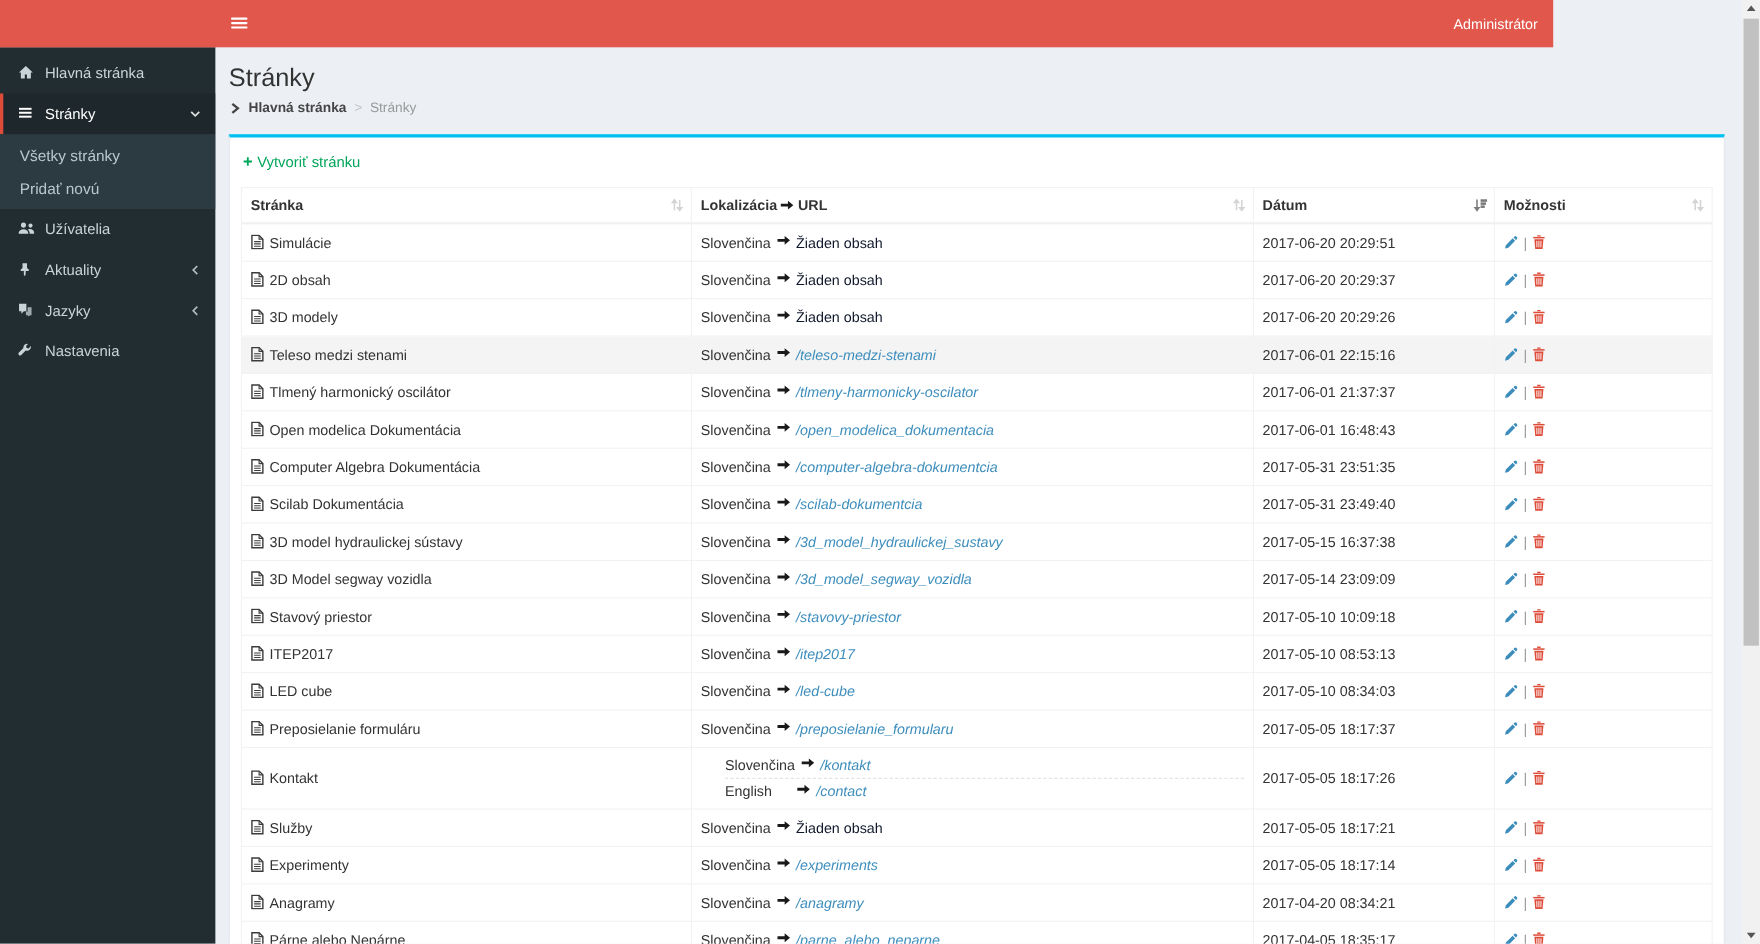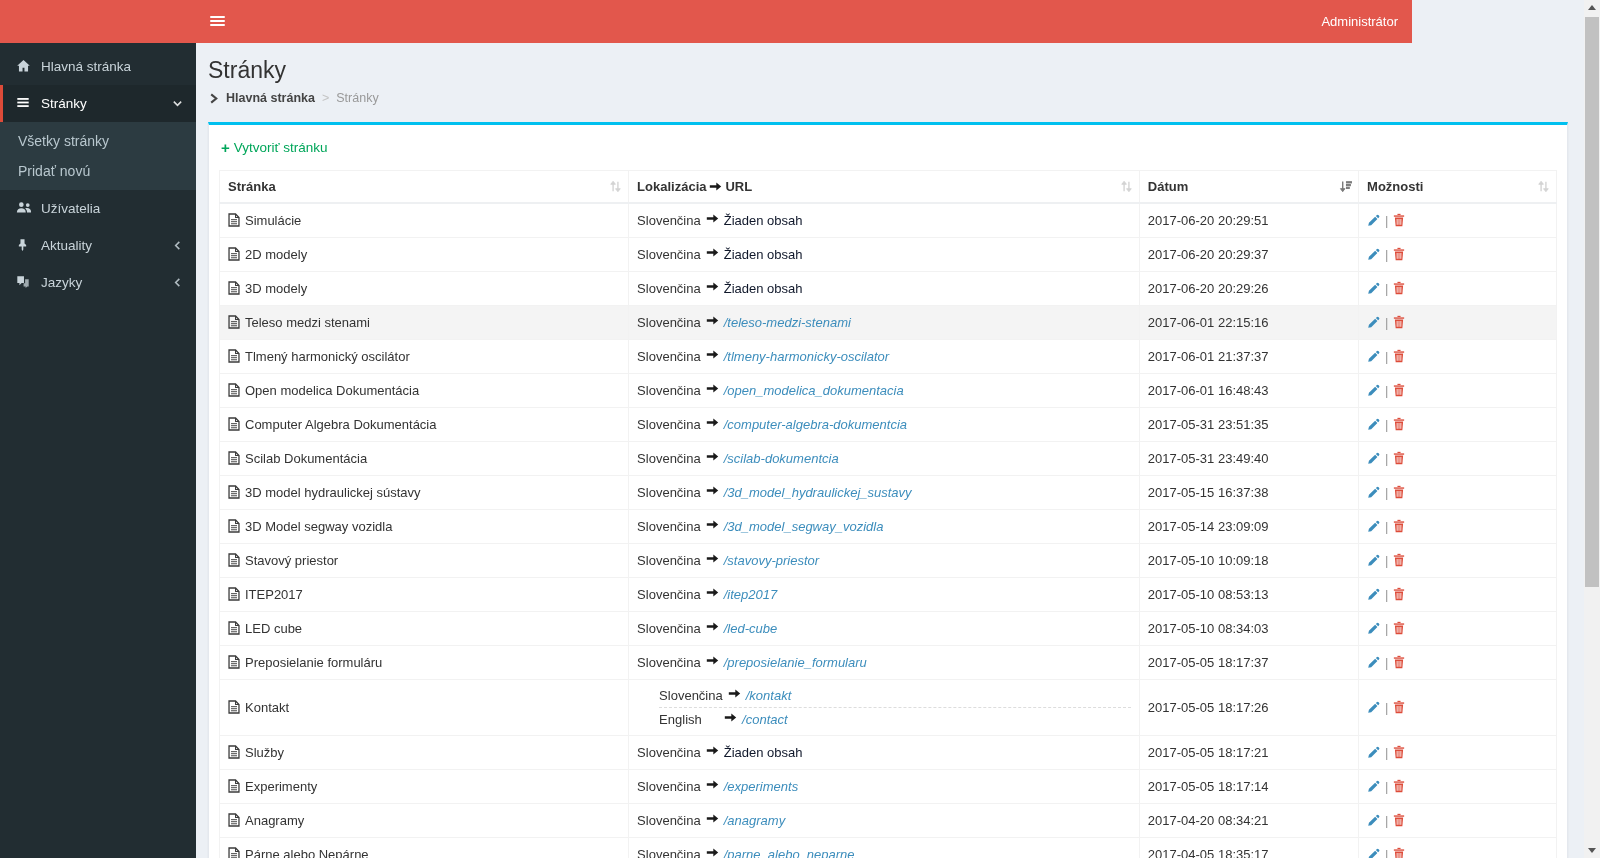--- a/index.html
+++ b/index.html
@@ -151,20 +151,28 @@
             <path d="M10.6 5.2H15v9h-1.6l-2.2 1.8v-1.8h-2.5V10h1.9z" opacity=".75"></path>
           </svg>
         </span>
         <span class="lbl">Jazyky</span>
         <span class="chev">
           <svg viewBox="0 0 12 12" width="11" height="11">
             <path d="M8 2 4 6l4 4" fill="none" stroke="currentColor" stroke-width="1.7"></path>
           </svg>
         </span>
       </li>
+      <li class="side-item">
+        <span class="icn">
+          <svg viewBox="0 0 16 16" width="13" height="13" fill="currentColor">
+            <path d="M14.6 3a4.1 4.1 0 0 1-5.5 5.1l-5 5a1.8 1.8 0 0 1-2.6-2.6l5-5A4.1 4.1 0 0 1 11.6.9L9.5 3l.5 2.4 2.4.5z"></path>
+          </svg>
+        </span>
+        <span class="lbl">Nastavenia</span>
+      </li>
     </ul>
 </div>
 
 <div class="content">
   <h1 class="page-title">Stránky</h1>
   <div class="breadcrumb">
     <span class="icn">
       <svg viewBox="0 0 12 12" width="11" height="11">
           <path d="M3.5 1.5 9 6 3.5 10.5" fill="none" stroke="#444" stroke-width="2.3"></path>
         </svg>
@@ -273,21 +281,21 @@
             <td class="cell-name"><span class="ficon">
                 <svg viewBox="0 0 14 16" width="12" height="14">
                   <path d="M1.2 1h7.6l4 4v10H1.2z" fill="none" stroke="#3b3b3b" stroke-width="1.5"></path>
                   <path d="M8.8 1v4h4" fill="none" stroke="#3b3b3b" stroke-width="1.2"></path>
                   <g stroke="#3b3b3b" stroke-width="1.1">
                     <line x1="3.5" y1="7.6" x2="10.5" y2="7.6"></line>
                     <line x1="3.5" y1="10" x2="10.5" y2="10"></line>
                     <line x1="3.5" y1="12.4" x2="10.5" y2="12.4"></line>
                   </g>
                 </svg>
-              </span><span>2D modely</span></td>
+              </span><span>2D obsah</span></td>
             <td class="cell-locale">
               <div class="loc-line">
                 <span class="lang">Slovenčina</span>
                 <span class="arrow">
                   <svg viewBox="0 0 16 13" width="13" height="11">
                     <path d="M1 4.9h8V1.6L15 6.5 9 11.4V8.1H1z" fill="#1a1a1a"></path>
                   </svg>
                 </span>
                 <span class="loc-none">Žiaden obsah</span>
               </div>

